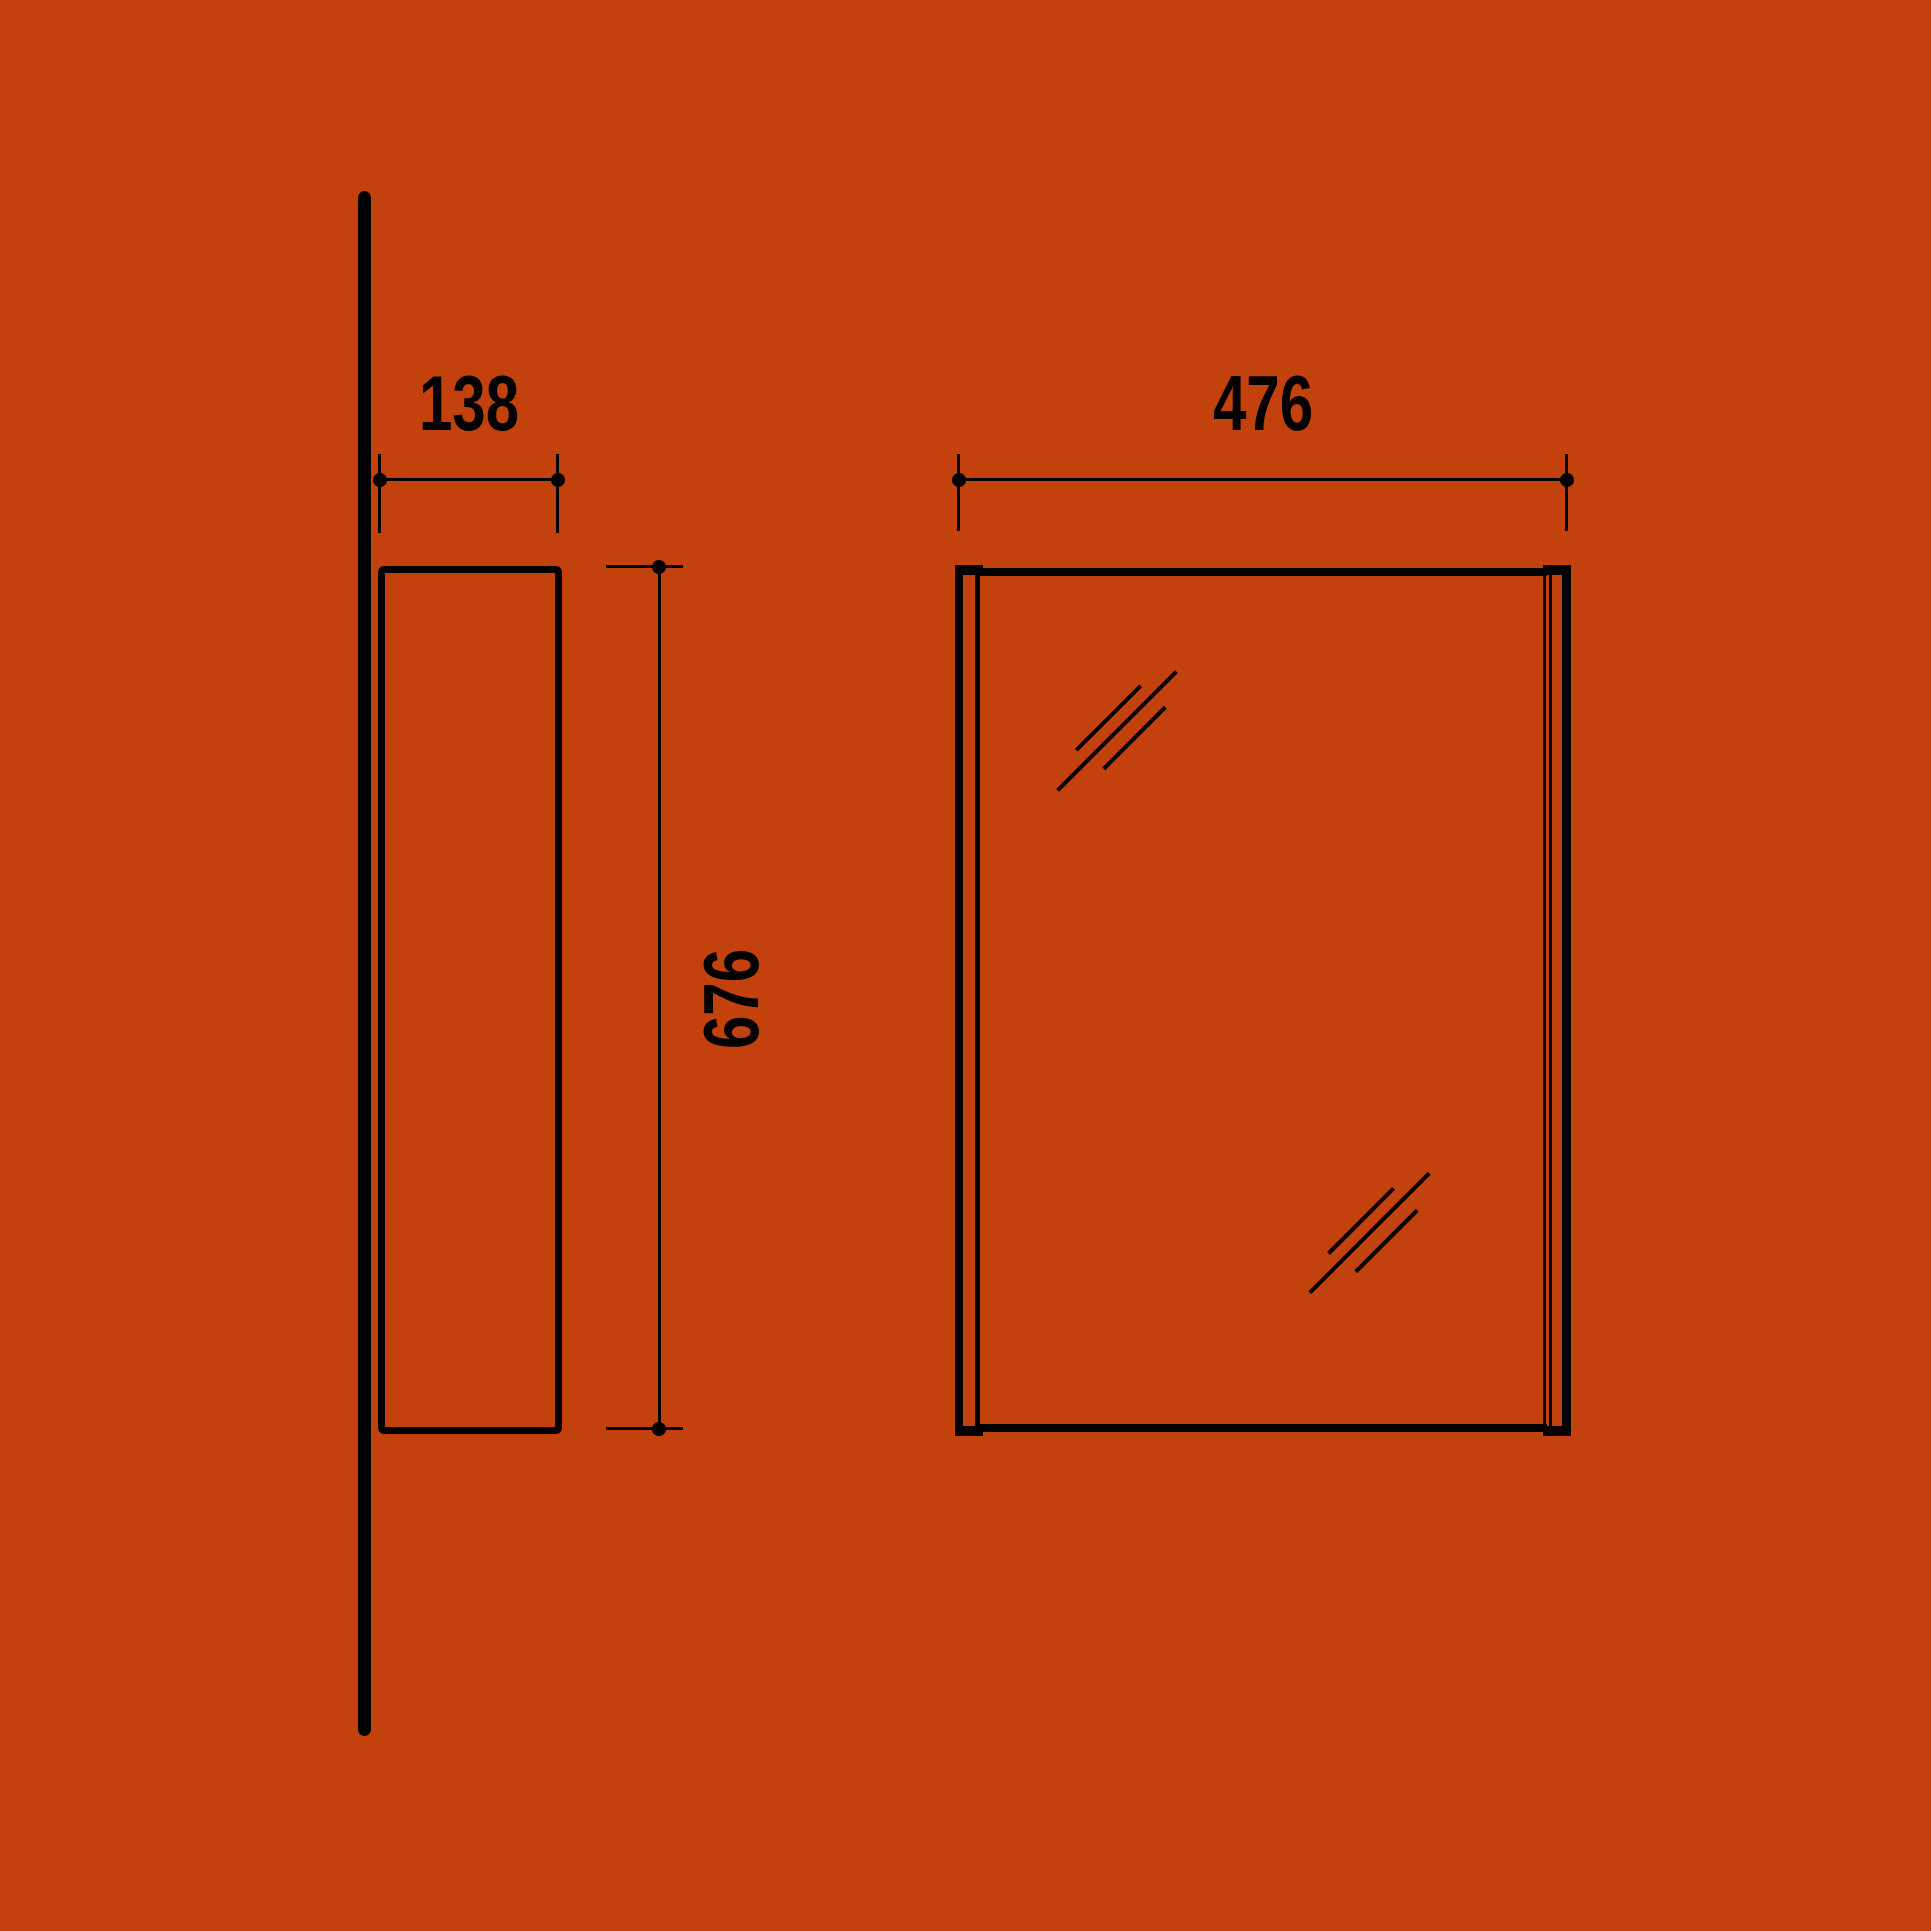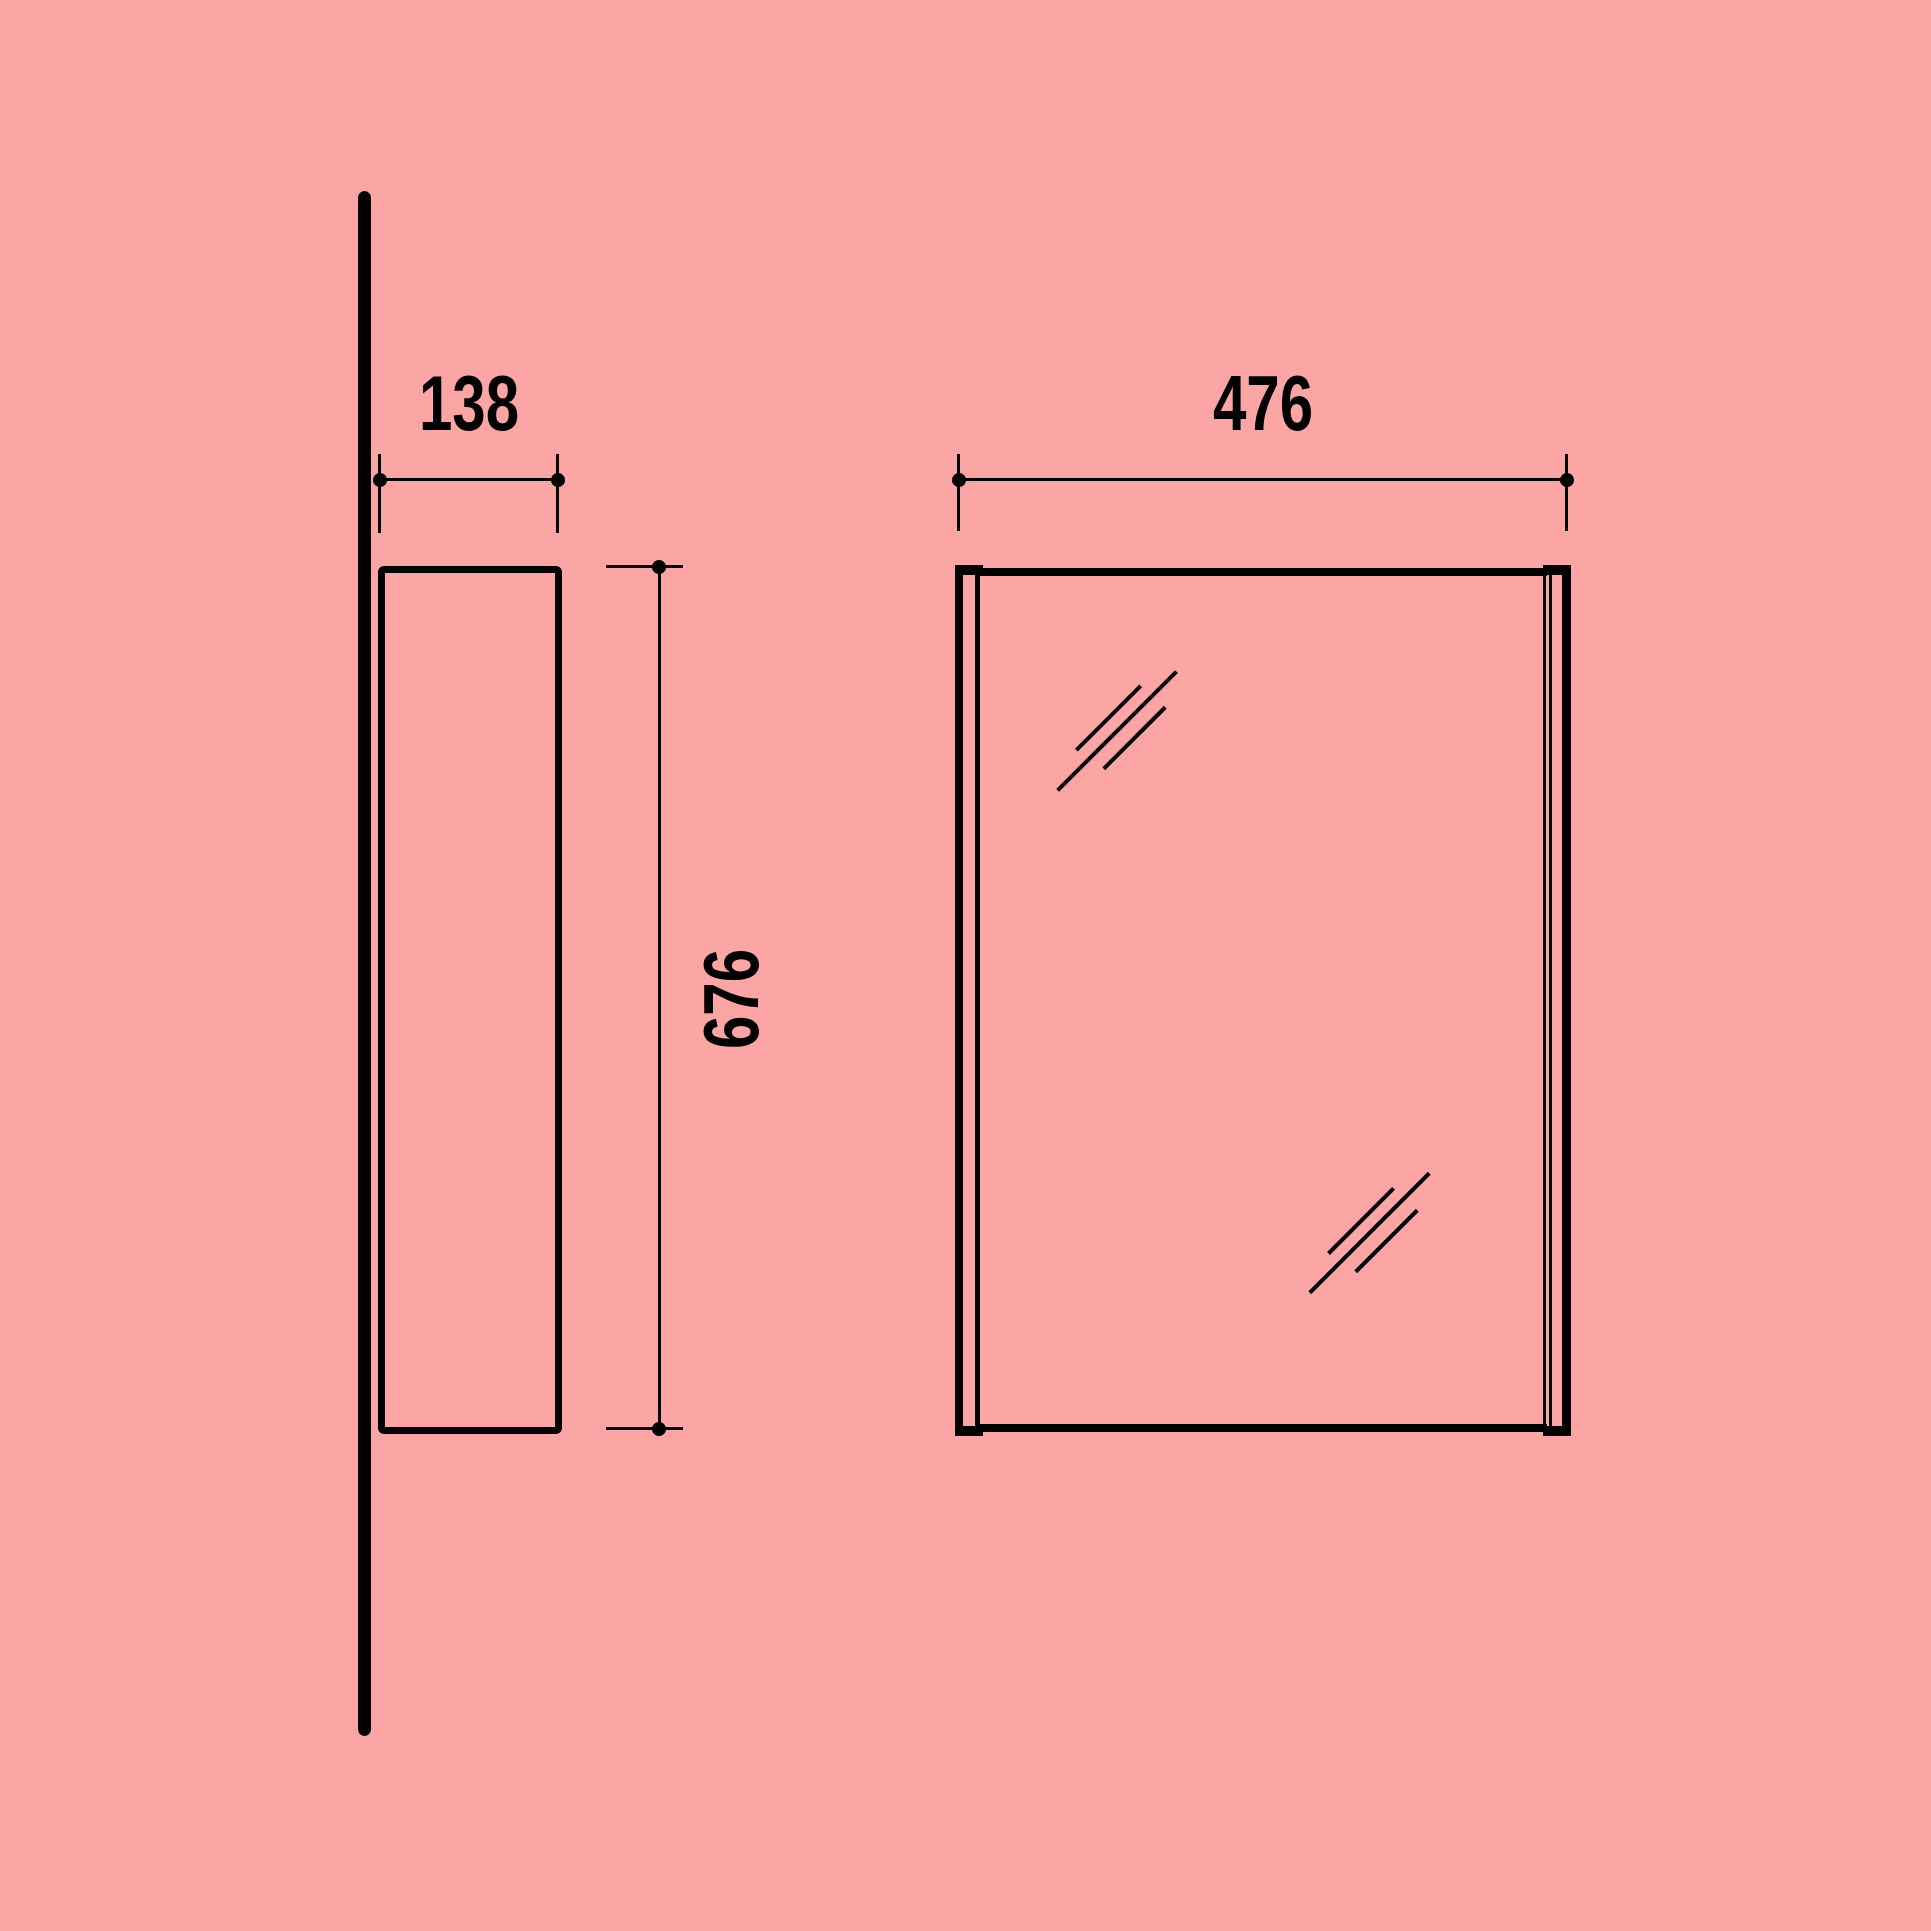--- a/index.html
+++ b/index.html
@@ -1,20 +1,20 @@
 <!DOCTYPE html>
 <html><head>
 <meta charset="utf-8">
 <style>
   html, body { margin: 0; padding: 0; background: #fff; }
   .stage {
     position: relative;
     width: 1931px;
     height: 1931px;
-    background: #fca5a5;
+    background: #c2410c;
     overflow: hidden;
     font-family: "Liberation Sans", sans-serif;
   }
   .ln { position: absolute; background: #000; }
   .dot {
     position: absolute; width: 13.5px; height: 13.5px;
     background: #000; border-radius: 50%;
   }
   .dim-label {
     position: absolute;

